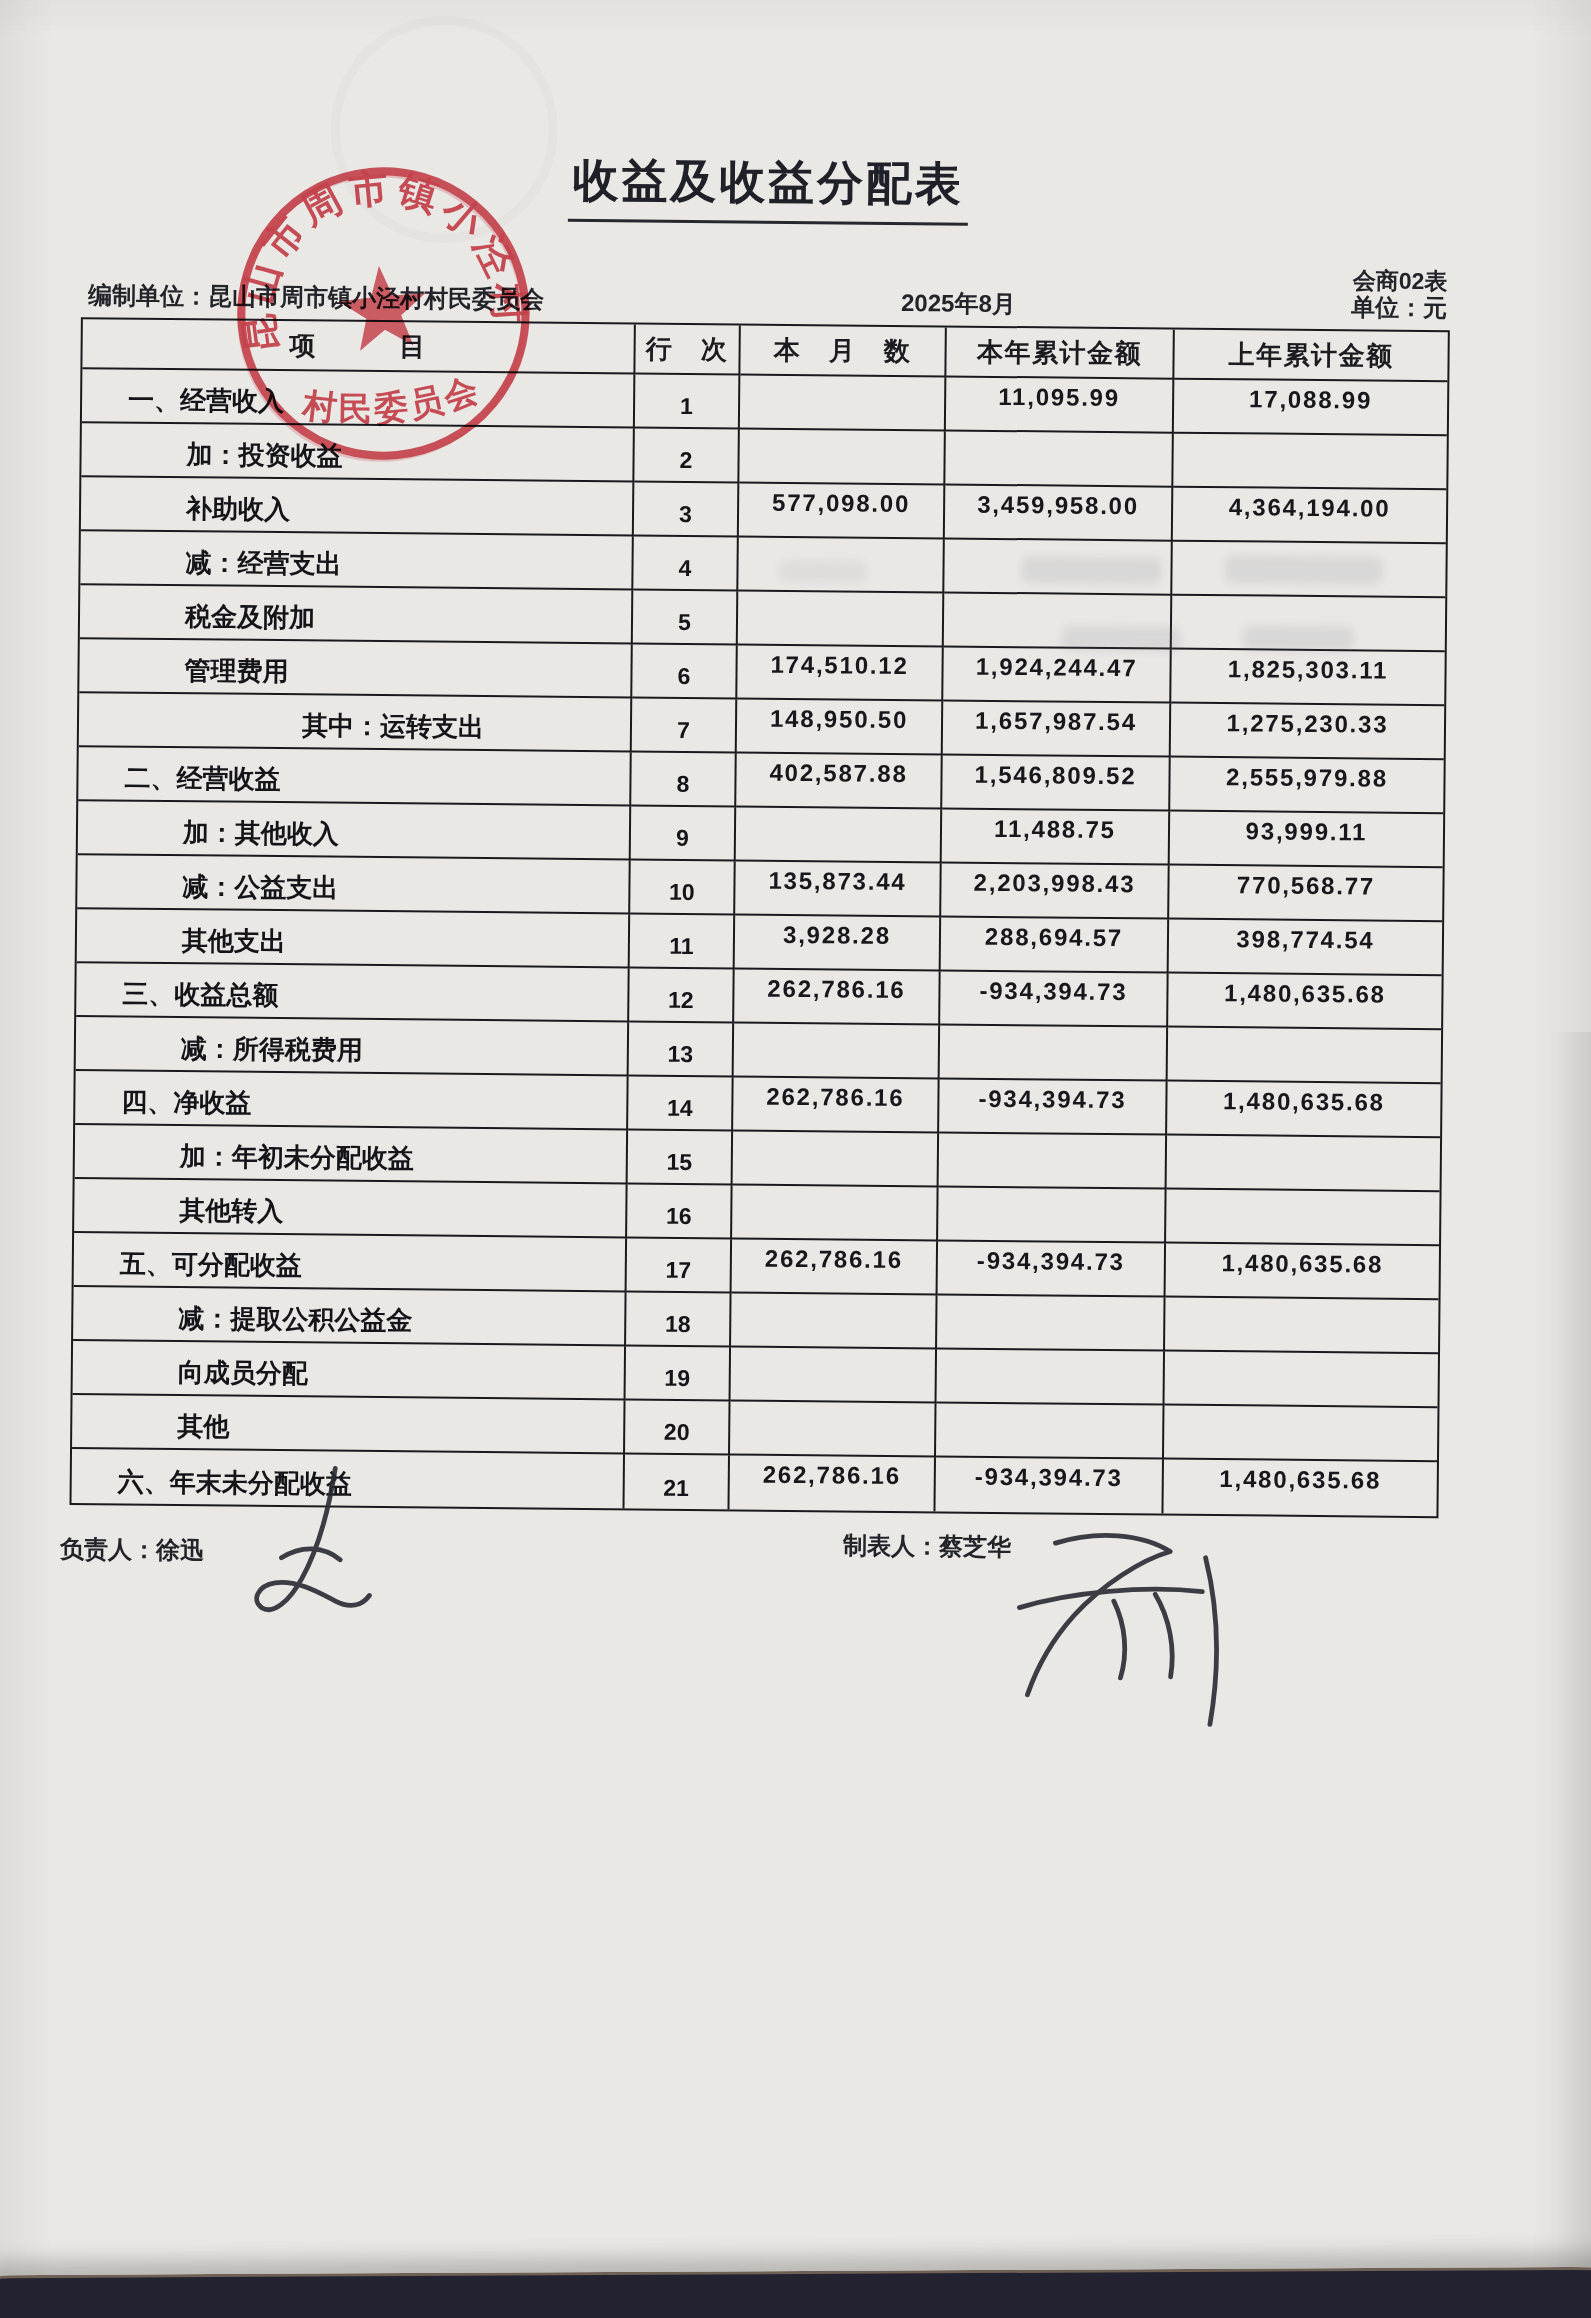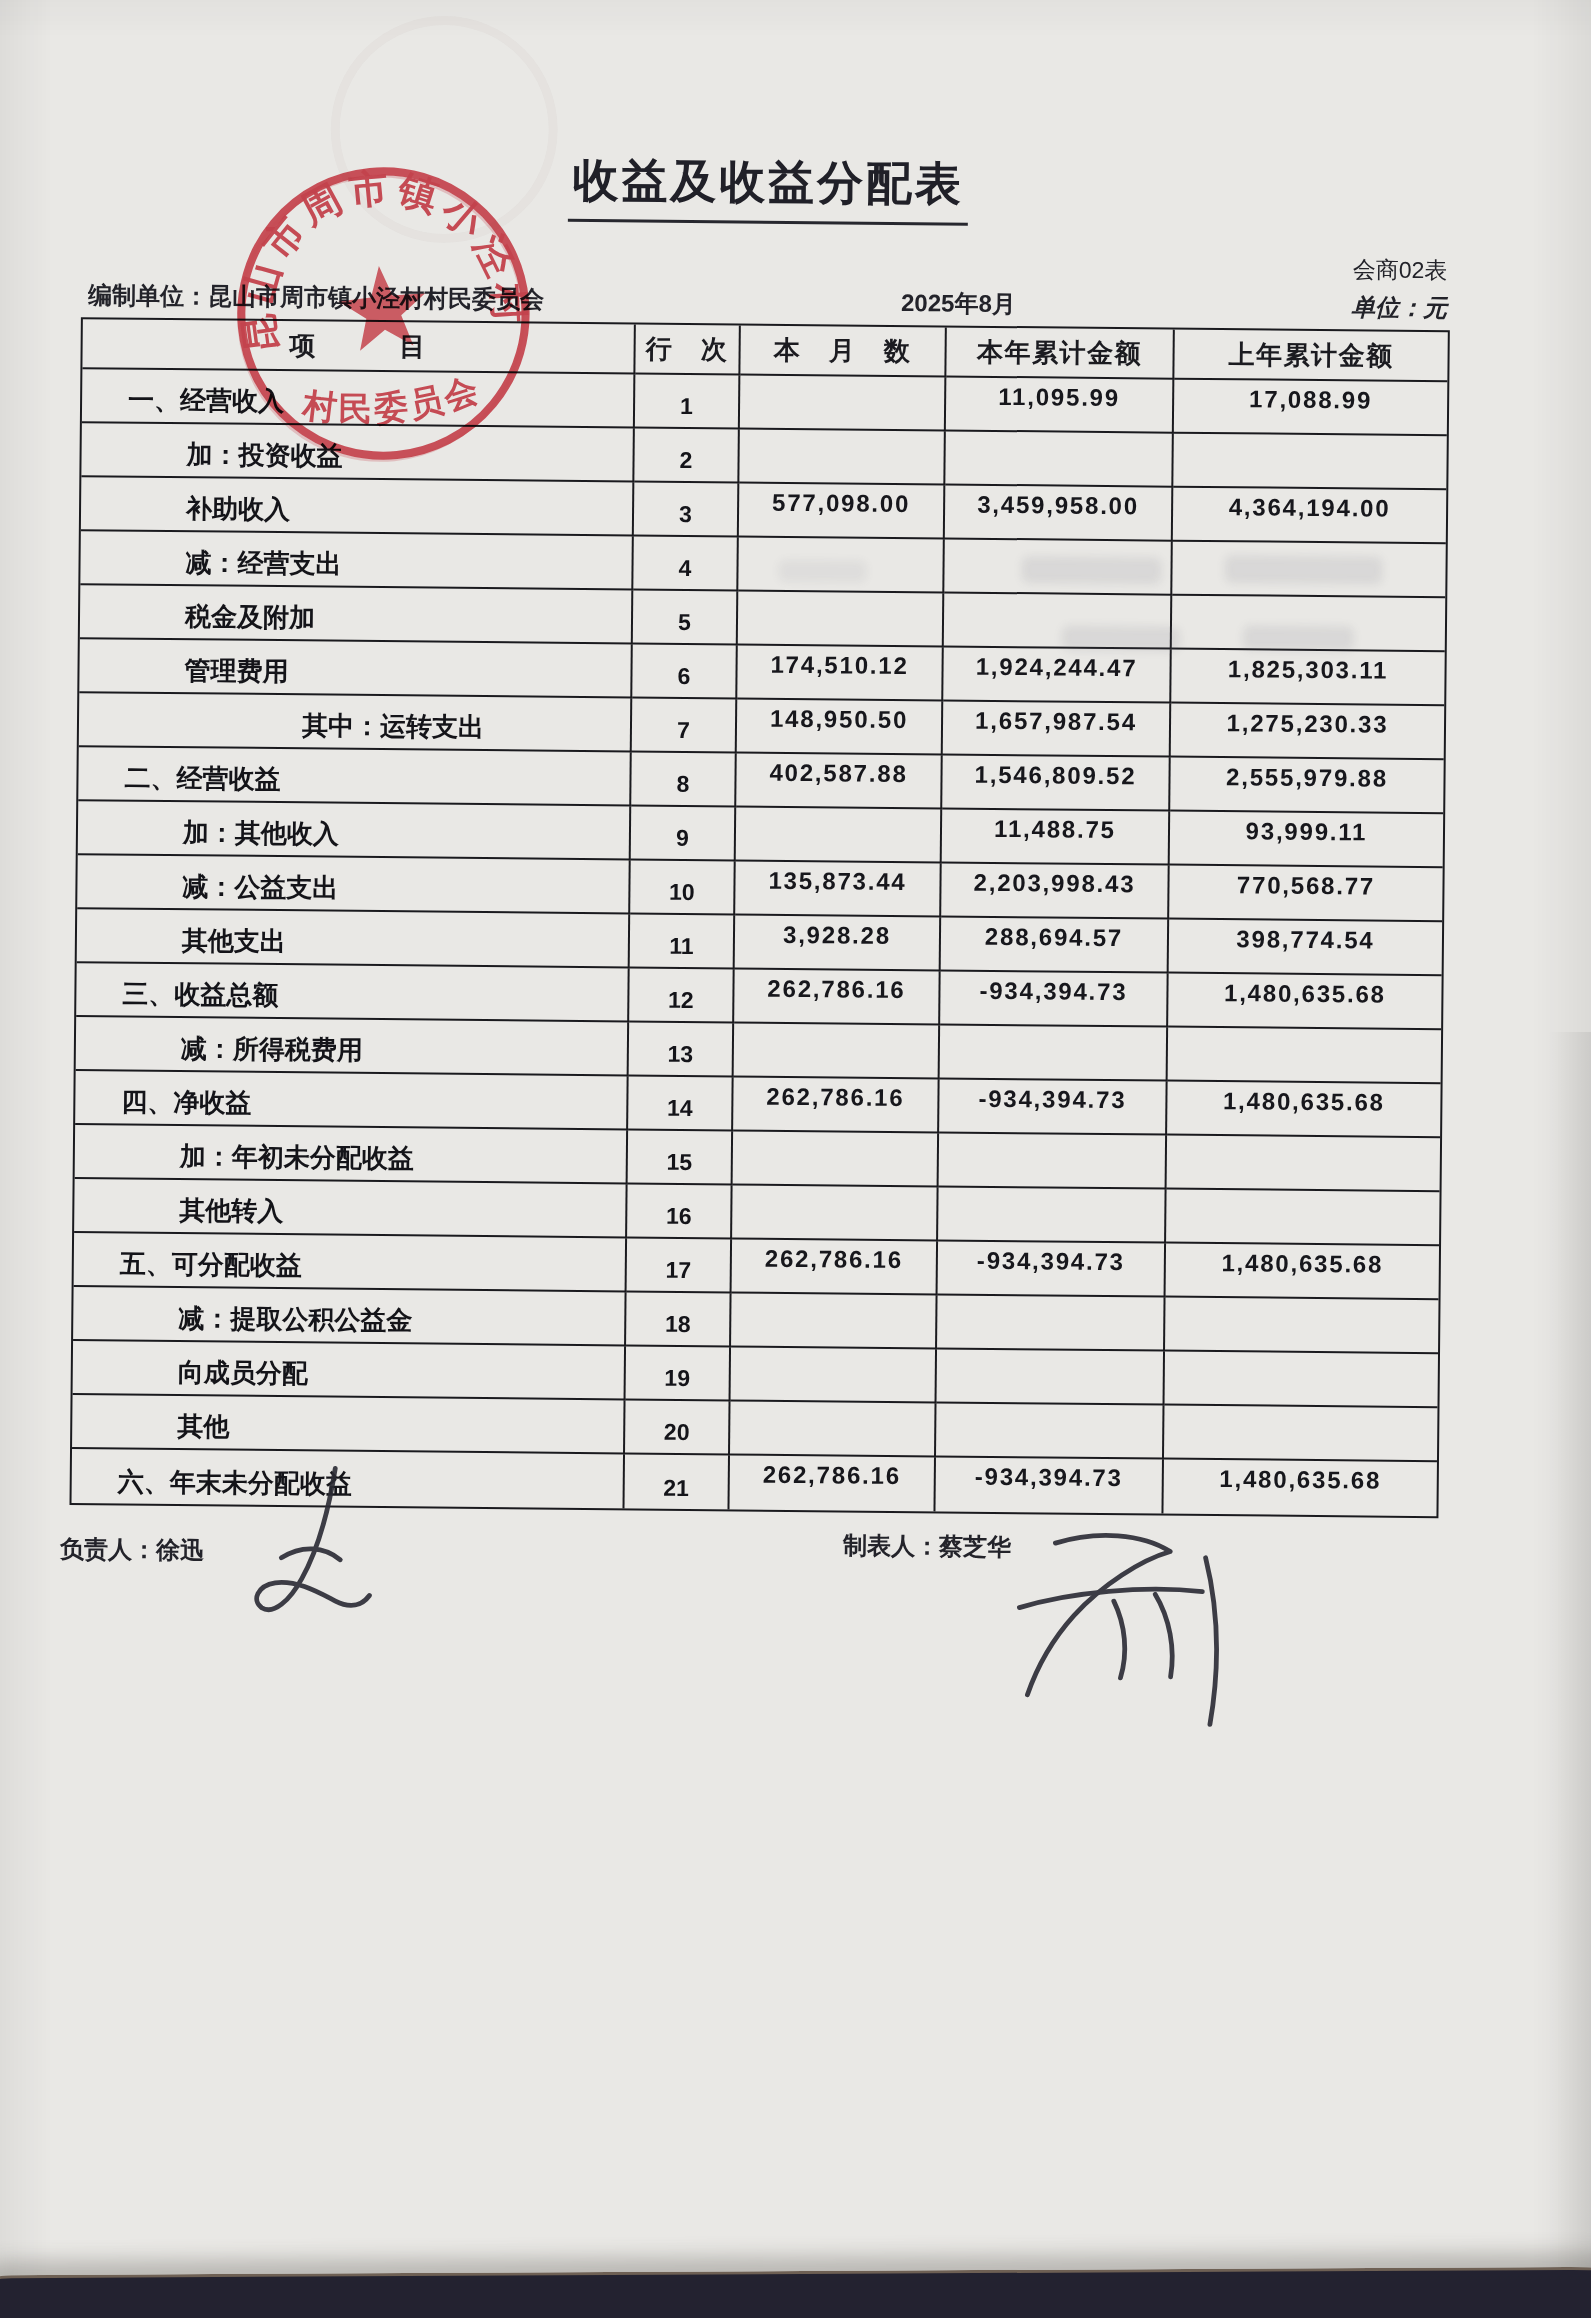--- a/index.html
+++ b/index.html
@@ -13,25 +13,25 @@
     font-family:"Liberation Sans","DejaVu Sans",sans-serif;
     color:#1c1c20;
   }
   .sheet{position:absolute;inset:0;transform:rotate(0.55deg);transform-origin:796px 310px;}
 
   .page-title{
     position:absolute;top:152px;left:767px;transform:translateX(-50%);
     font-size:46px;font-weight:bold;letter-spacing:2.9px;color:#202028;
     border-bottom:3.7px solid #27272e;padding:0 4.4px 7.4px 4.4px;white-space:nowrap;
   }
-  .form-code{position:absolute;top:249px;right:145px;font-size:23px;font-weight:normal;color:#23232a;}
+  .form-code{position:absolute;top:260px;right:145px;font-size:23px;font-weight:bold;color:#23232a;}
   .meta{position:absolute;top:286px;left:0;width:1592px;height:31px;font-size:24px;font-weight:bold;color:#23232a;}
   .meta .prepared{position:absolute;left:88px;top:0;white-space:nowrap;}
   .meta .period{position:absolute;left:901px;top:0;white-space:nowrap;}
-  .meta .unit{position:absolute;right:145px;top:0;white-space:nowrap;font-style:italic;}
+  .meta .unit{position:absolute;right:145px;top:0;white-space:nowrap;}
 
   .tbl{
     position:absolute;left:81px;top:324px;width:1369px;box-sizing:border-box;
     border:2.9px solid #1a1a1e;
     display:grid;
     grid-template-columns:553px 105px 206px 228px 1fr;
     grid-template-rows:50px repeat(21,54px);
     background:transparent;
   }
   .tbl .cell{

